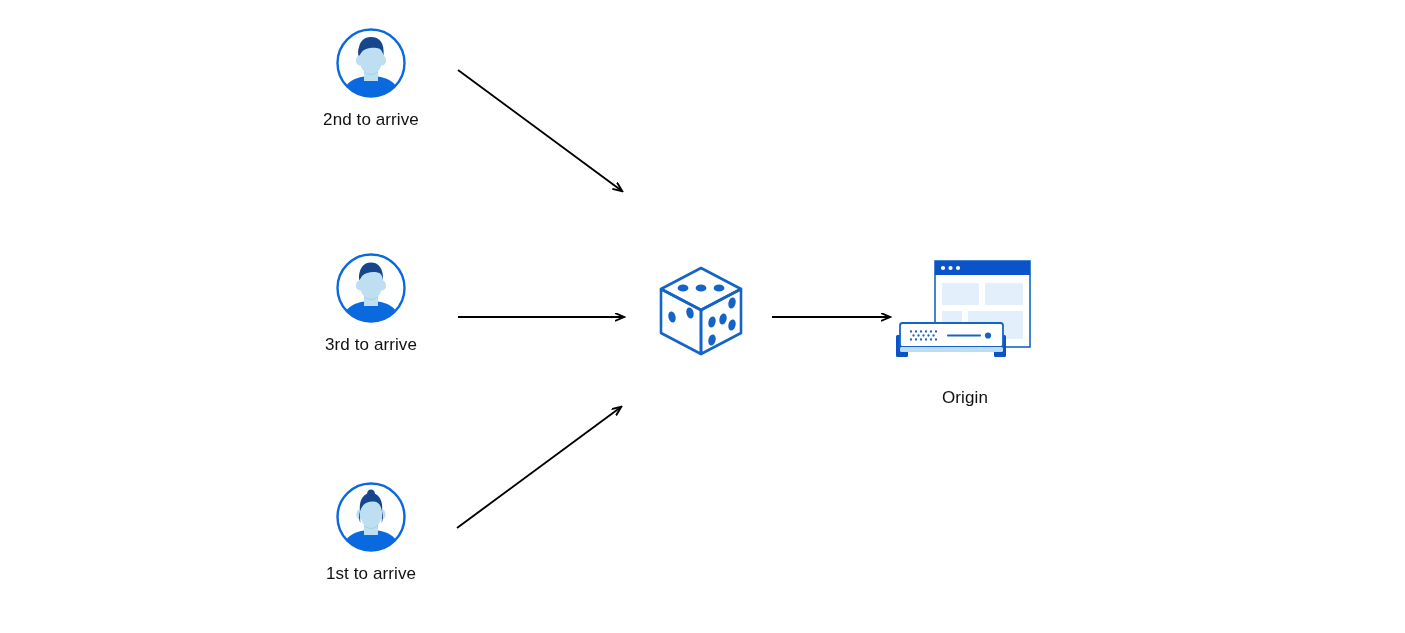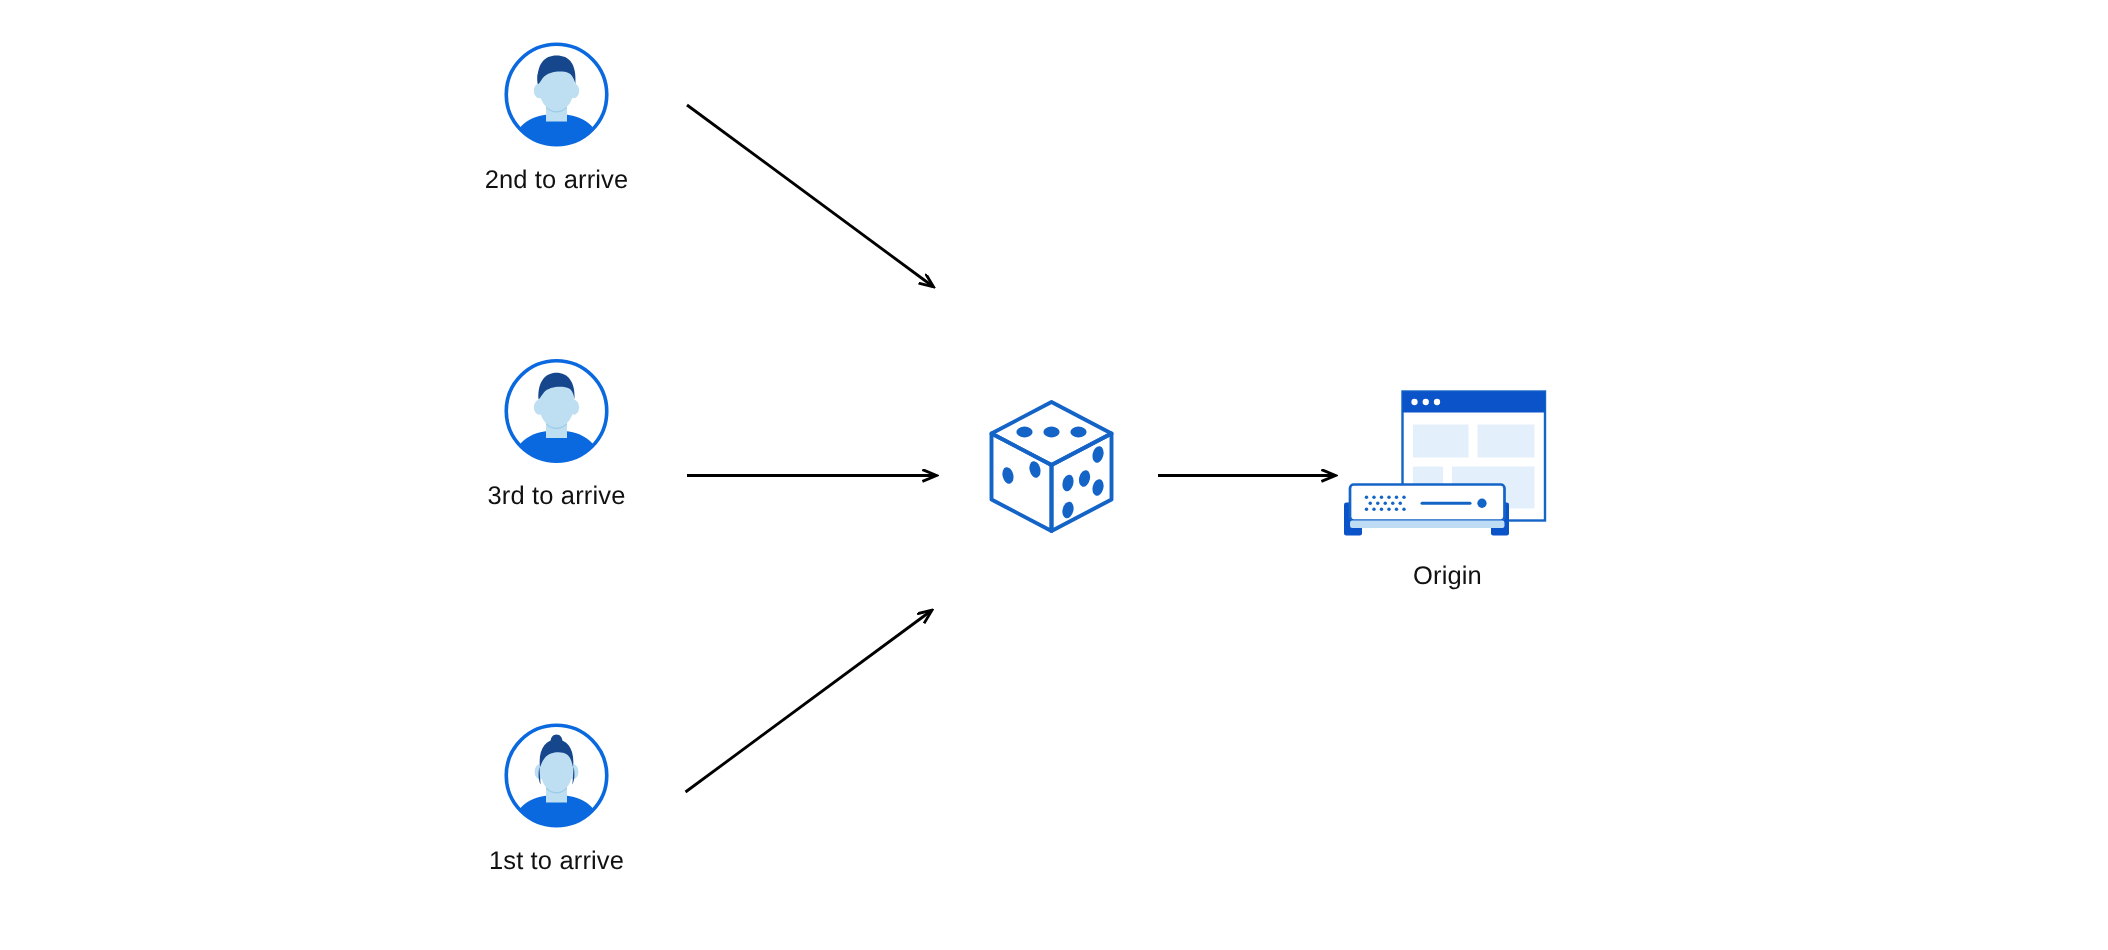--- a/index.html
+++ b/index.html
@@ -24,21 +24,21 @@
     align-items: center;
   }
   .node-label {
     font-family: "Liberation Sans", sans-serif;
     font-size: 17px;
     color: #111111;
     white-space: nowrap;
     letter-spacing: 0.1px;
   }
   .avatar-node .node-label { margin-top: 10px; }
-  .origin-node .node-label { margin-top: 14px; }
+  .origin-node .node-label { margin-top: 28px; }
 
   .icon-box { line-height: 0; }
 
   #arrow-layer {
     position: absolute;
     left: 0; top: 0;
     width: 1405px;
     height: 633px;
     pointer-events: none;
   }
@@ -79,21 +79,21 @@
           <ellipse cx="48.5" cy="34.5" rx="3.6" ry="5" fill="#BEDFF2"></ellipse>
           <path d="M25 30 C25 18 30 13 37 13 C44 13 49 18 49 30 C49 41 44 48 37 48 C30 48 25 41 25 30 Z" fill="#BEDFF2"></path>
           <path d="M24.5 30 C23.5 16.5 29 11 37 11 C45.5 11 50.5 16.5 49.6 30 C49.6 30 48.4 24 45 22.6 C40.6 20.8 31.5 21.6 28 25.8 C26.2 28 25.6 30 24.5 30 Z" fill="#16468C"></path>
           <path d="M24.6 29.8 C23.8 25 24.4 22.4 25.6 21 C26.2 24 25.4 27 24.6 29.8 Z" fill="#16468C"></path>
         </g>
       </svg>
     </div>
     <div class="node-label">2nd to arrive</div>
   </div>
 
-  <div class="node avatar-node" style="left:311px; top:237px; width:120px;justify-content:flex-end;">
+  <div class="node avatar-node" style="left:311px; top:251px; width:120px;justify-content:flex-end;">
     <div class="icon-box">
       <svg width="74" height="74" viewBox="0 0 74 74" xmlns="http://www.w3.org/2000/svg">
         <clipPath id="clipB">
             <circle cx="37" cy="37" r="33.5"></circle>
           </clipPath>
         <circle cx="37" cy="37" r="33.5" fill="#ffffff" stroke="#0B69E0" stroke-width="2.4"></circle>
         <g clip-path="url(#clipB)">
           <path d="M8 74 C8 57 20.5 50 37 50 C53.5 50 66 57 66 74 Z" fill="#0B69E0"></path>
           <path d="M30 43 h14 v12 h-14 Z" fill="#BEDFF2"></path>
           <path d="M30 46 q7 6 14 0 v-4 h-14 Z" fill="#9ECCE8"></path>

